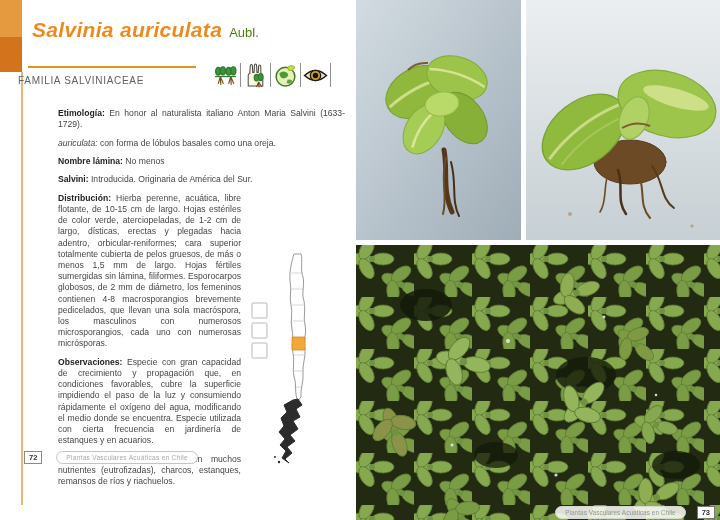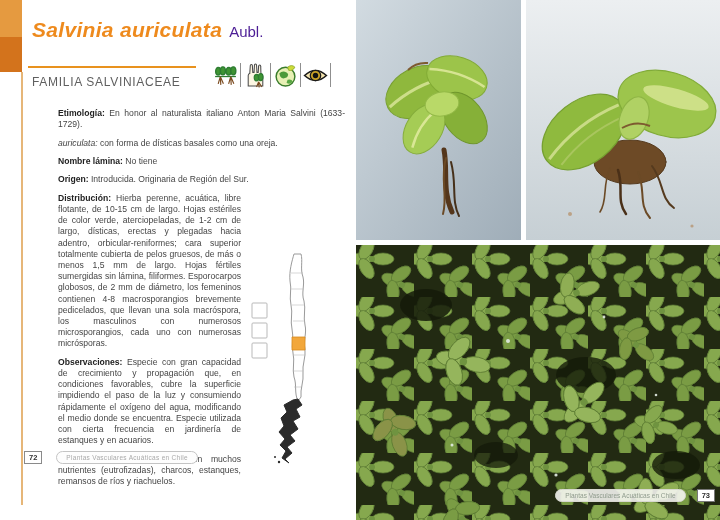--- a/index.html
+++ b/index.html
@@ -9,24 +9,24 @@
     -webkit-font-smoothing:antialiased;
   }
   
   .left-page{position:absolute;left:0;top:0;width:356px;height:476px;background:#fff;}
   .bar-top{position:absolute;left:0;top:0;width:22px;height:37px;background:#e59a40;}
   .bar-bottom{position:absolute;left:0;top:37px;width:22px;height:35px;background:#d3731c;}
   .vline{position:absolute;left:21px;top:72px;width:2px;height:433px;background:#e6b678;}
 
   .title-row{position:absolute;left:32px;top:18px;display:flex;align-items:baseline;gap:7px;white-space:nowrap;}
   .species{font-style:italic;font-weight:bold;font-size:21px;color:#ee8a1d;letter-spacing:.3px;}
-  .author{font-size:15px;color:#4c1d95;}
+  .author{font-size:13px;color:#4d7c0f;}
 
   .rule{position:absolute;left:28px;top:66px;width:168px;height:2px;background:#e8921e;}
-  .family{position:absolute;left:32px;top:75px;font-size:12px;color:#5f5f5f;letter-spacing:.7px;}
+  .family{position:absolute;left:18px;top:75px;font-size:10px;color:#5f5f5f;letter-spacing:.7px;}
 
   .icon-strip{position:absolute;left:212px;top:60px;display:flex;align-items:center;height:30px;}
   .icon-box{width:27px;height:27px;display:flex;align-items:center;justify-content:center;}
   .icon-sep{width:1px;height:24px;background:#8f8f8f;margin:0 1px;}
 
   .article{position:absolute;left:32px;top:108px;width:313px;
     font-size:8.6px;line-height:11.2px;color:#454545;text-align:justify;}
   .para{margin:0 0 7.2px 0;padding-left:26px;}
   .para strong{color:#222222;font-weight:bold;}
   .para em.lead{font-style:italic;color:#454545;}
@@ -38,21 +38,21 @@
   .footer-pill{border:1px solid #c4c4c4;border-radius:7px;background:#fdfdfd;font-size:6.5px;color:#a9a9a9;padding:2px 9px;line-height:7px;letter-spacing:.3px;white-space:nowrap;}
 
   
   .photos{position:absolute;left:356px;top:0;width:364px;height:520px;background:#fff;}
   .photo{position:absolute;overflow:hidden;}
   .photo svg{display:block;}
   .photo1{left:0;top:0;width:165px;height:240px;}
   .photo2{left:170px;top:0;width:194px;height:240px;}
   .photo3{left:0;top:245px;width:364px;height:275px;}
 
-  .footer-right{position:absolute;right:5px;bottom:18px;display:flex;align-items:center;gap:11px;}
+  .footer-right{position:absolute;right:5px;bottom:1px;display:flex;align-items:center;gap:11px;}
   .footer-pill-r{background:rgba(248,248,245,.88);border:1px solid #d8d8d0;border-radius:7px;font-size:6.5px;color:#8f9b8d;padding:2px 9px;line-height:7px;white-space:nowrap;}
   .pageno-box-r{border:1px solid #777;background:#fff;font-size:7.5px;font-weight:bold;color:#2e2e2e;padding:1px 4px;line-height:9px;}
 </style>
 </head>
 <body>
 
 <div class="left-page">
   <div class="bar-top"></div>
   <div class="bar-bottom"></div>
   <div class="vline"></div>
@@ -116,29 +116,29 @@
     <span class="icon-sep"></span>
   </div>
 
   <div class="article">
     <p class="para">
       <strong>Etimología:</strong>
       <span>En honor al naturalista italiano Anton Maria Salvini (1633-1729).</span>
     </p>
     <p class="para">
       <em class="lead">auriculata:</em>
-      <span>con forma de dísticas basales como una oreja.</span>
+      <span>con forma de lóbulos basales como una oreja.</span>
     </p>
     <p class="para">
       <strong>Nombre lámina:</strong>
-      <span>No tiene</span>
-    </p>
-    <p class="para">
-      <strong>Origen:</strong>
-      <span>Introducida. Originaria de Región del Sur.</span>
+      <span>No menos</span>
+    </p>
+    <p class="para">
+      <strong>Salvini:</strong>
+      <span>Introducida. Originaria de América del Sur.</span>
     </p>
     <p class="para">
       <span class="map-float">
         <svg width="96" height="214" viewBox="0 0 96 214">
           <g fill="none" stroke="#b9b9b9" stroke-width="1">
             <rect x="3" y="52" width="15" height="15" rx="1"></rect>
             <rect x="3" y="72" width="15" height="15" rx="1"></rect>
             <rect x="3" y="92" width="15" height="15" rx="1"></rect>
           </g>
           <path d="M52 3 C54 10 51 18 54 26 C56 34 52 42 55 50 C57 58 54 66 56 74 C58 82 54 90 56 98 C57 106 53 114 54 122 C55 130 51 138 52 146 L49 150

